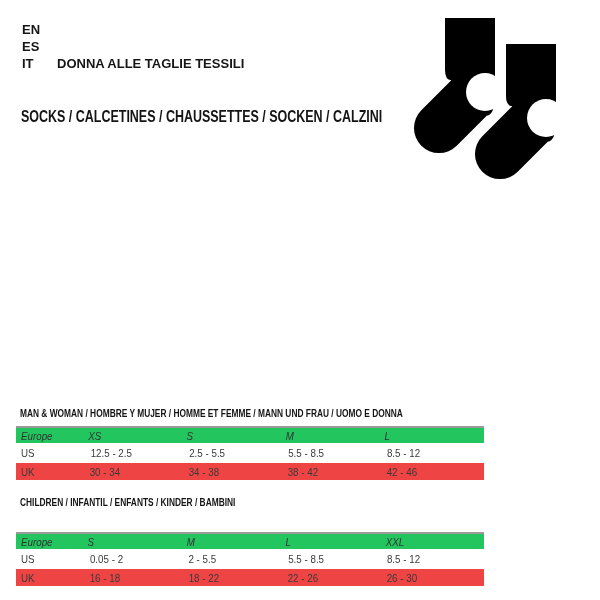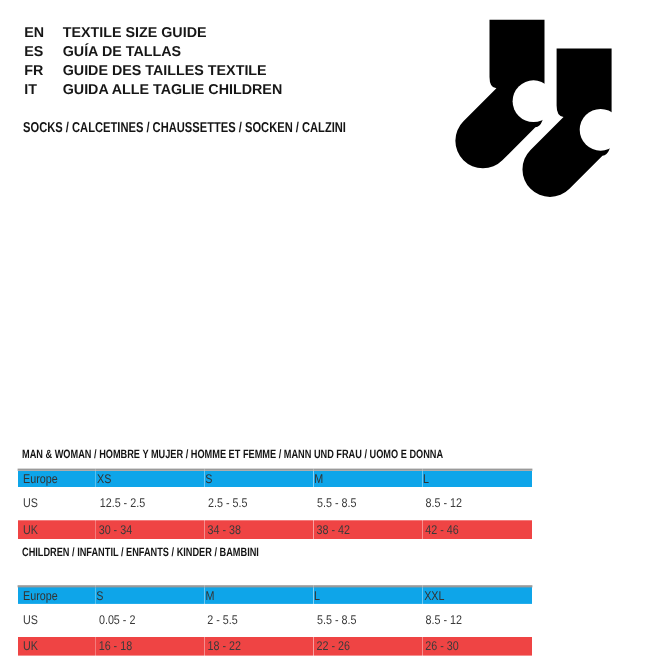--- a/index.html
+++ b/index.html
@@ -13,59 +13,53 @@
   .sx76{transform:scaleX(0.76);}
   .sx78{transform:scaleX(0.78);}
   .sx85{transform:scaleX(0.85);}
 
   
   .lang-block{position:absolute;left:22px;top:20px;}
   .lang-row{display:flex;height:17px;align-items:flex-end;font-size:13px;font-weight:700;color:#161616;}
   .lang-code{width:35px;flex:none;}
 
   
-  .socks-line{position:absolute;left:21px;top:108px;font-size:13px;font-weight:700;color:#141414;}
+  .socks-line{position:absolute;left:21px;top:108px;font-size:16px;font-weight:700;color:#141414;}
 
   
   .socks-icon{position:absolute;left:400px;top:8px;width:170px;height:190px;}
 
   
   .tbl-title{position:absolute;left:20px;font-size:11px;font-weight:700;color:#141414;line-height:13px;}
   .t1-title{top:407px;}
   .t2-title{top:496px;}
 
   
   table.size{position:absolute;left:16px;border-collapse:collapse;table-layout:fixed;width:468px;
              font-size:11.5px;color:#3a3a3a;}
   .t1{top:426px;} .t2{top:532px;}
   table.size td{padding:0;vertical-align:middle;overflow:hidden;}
   table.size td:first-child{text-align:left;padding-left:5px;}
-  tr.hdr td{background:#0ea5e9;height:15px;border-top:2px solid #9a9a9a;color:#333;}
-  tr.r-us td{background:#ffffff;height:30px;}
+  tr.hdr td{background:#22c55e;height:15px;border-top:2px solid #9a9a9a;color:#333;font-style:italic;}
+  tr.r-us td{background:#ffffff;height:20px;}
   tr.r-uk td{background:#ef4444;height:17px;}
 </style>
 </head>
 <body>
 
 <div class="lang-block">
   <div class="lang-row">
     <span class="lang-code">EN</span>
-    <span class="ib">TEXTILE SIZE GUIDE</span>
   </div>
   <div class="lang-row">
     <span class="lang-code">ES</span>
-    <span class="ib">GUÍA DE TALLAS</span>
-  </div>
-  <div class="lang-row">
-    <span class="lang-code">FR</span>
-    <span class="ib">GUIDE DES TAILLES TEXTILE</span>
   </div>
   <div class="lang-row">
     <span class="lang-code">IT</span>
-    <span class="ib">GUIDA ALLE TAGLIE CHILDREN</span>
+    <span class="ib">DONNA ALLE TAGLIE TESSILI</span>
   </div>
 </div>
 
 <div class="socks-line">
   <span class="ib sx78">SOCKS / CALCETINES / CHAUSSETTES / SOCKEN / CALZINI</span>
 </div>
 
 <svg class="socks-icon" viewBox="0 0 170 190" aria-hidden="true">
   <defs>
     <path id="sockp" d="M40,0 H90 V76 Q90,97 81.7,97.7 L51.7,127.7 A25,25 0 0 1 16.3,92.3 L46.3,62.3 Q40,62 40,52 Z"></path>

